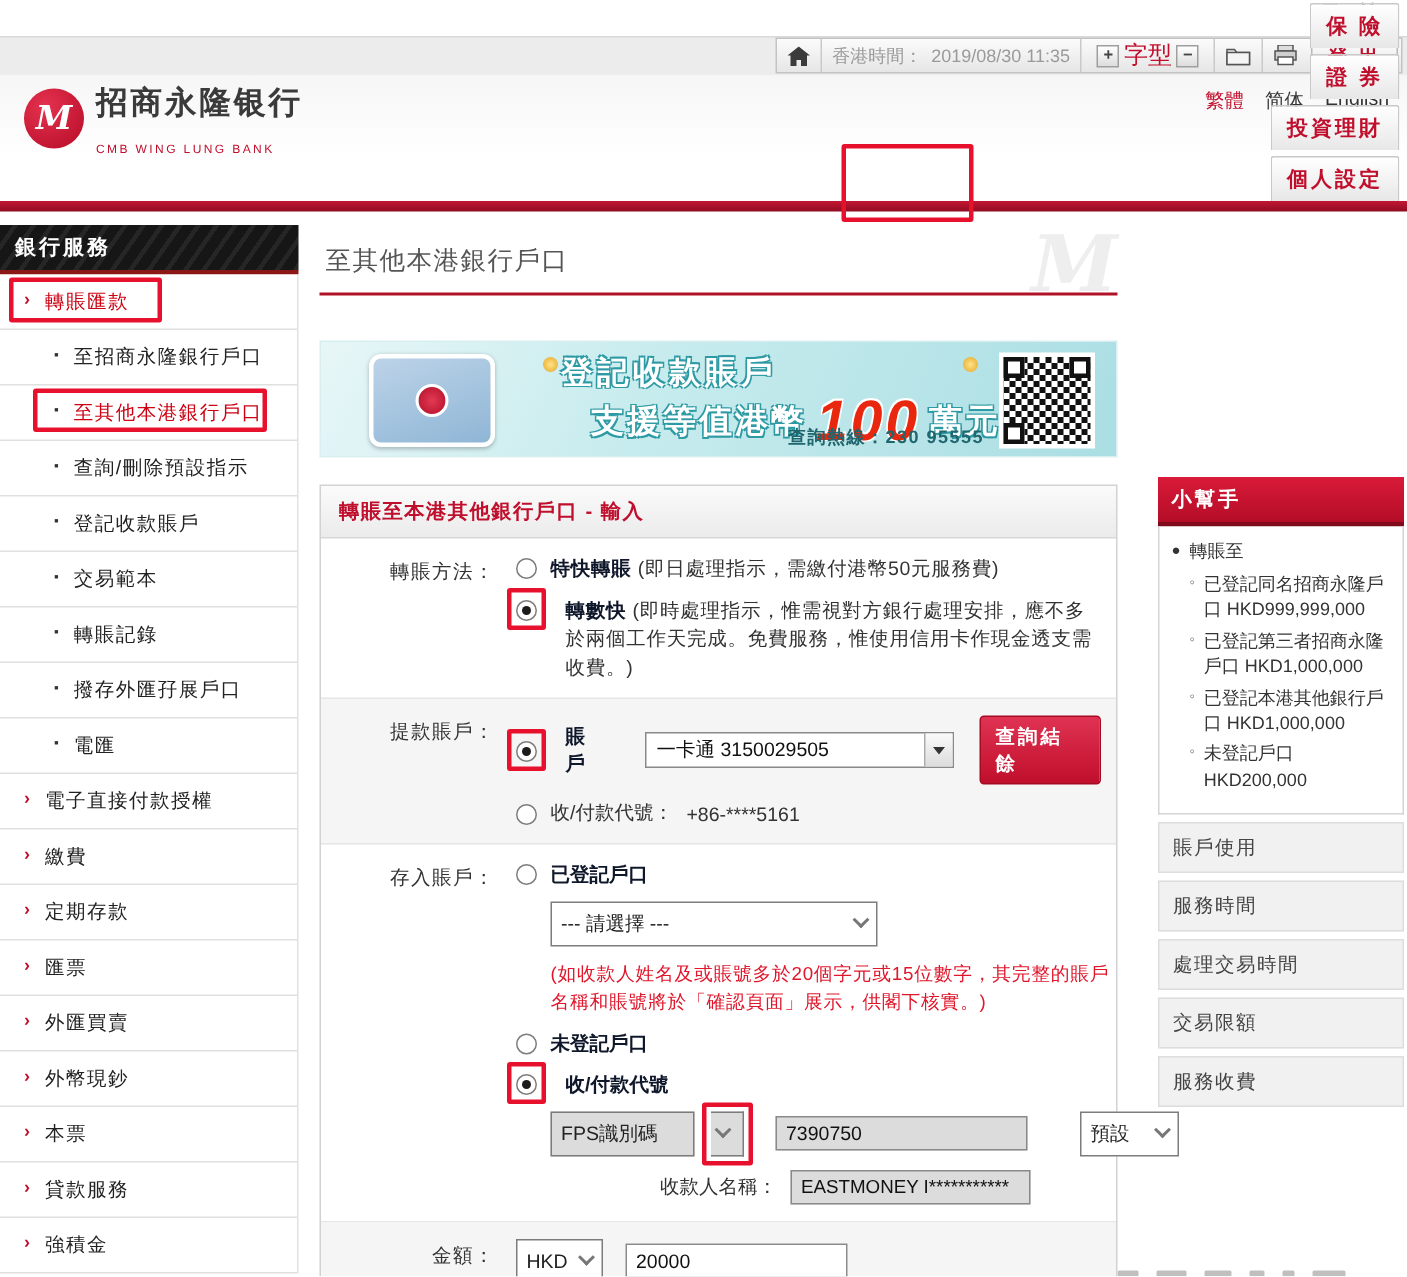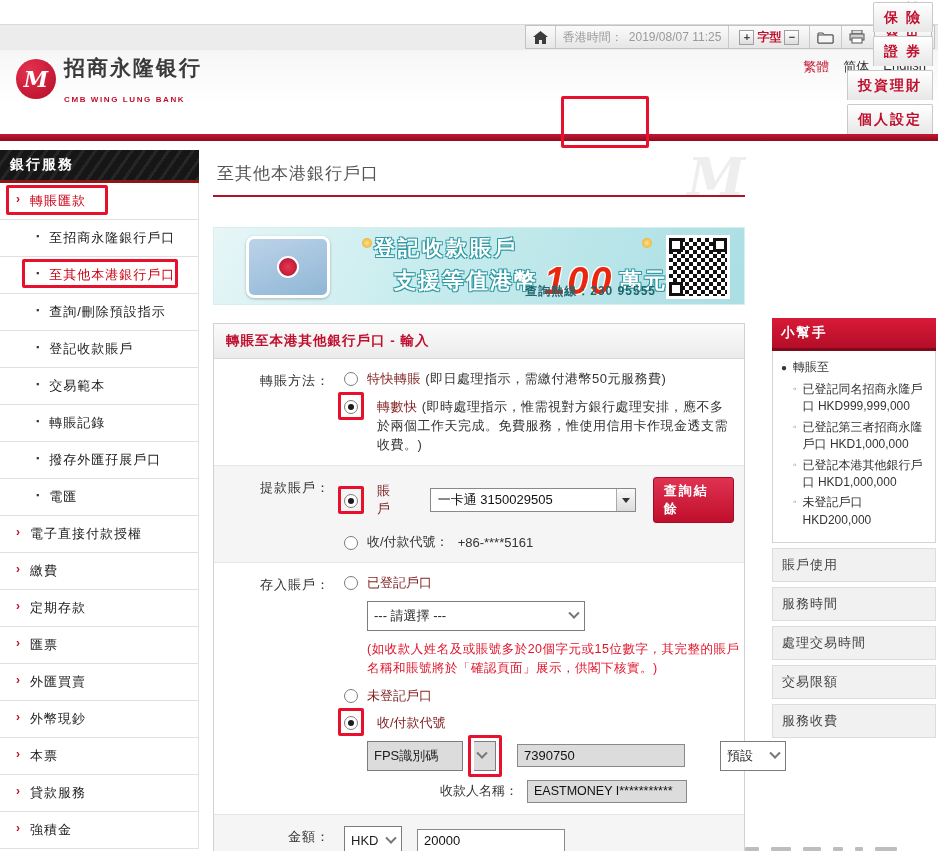--- a/index.html
+++ b/index.html
@@ -12,30 +12,30 @@
   .win-controls { position:absolute; top:-3px; right:6px; color:#888; font-size:15px; letter-spacing:14px; }
 
   
   .toolbar-band { position:absolute; top:24px; left:0; width:938px; height:26px; background:#ececec; border-top:1px solid #d9d9d9; }
   .toolbar { position:absolute; top:25px; right:3px; height:24px; display:flex; align-items:stretch; border:1px solid #c3c3c3; background:linear-gradient(#fbfbfb,#e6e6e6); }
   .tb-seg { display:flex; align-items:center; padding:0 7px; border-left:1px solid #c9c9c9; }
   .tb-seg:first-child { border-left:none; }
   .tb-time { color:#9a9a9a; font-size:12px; white-space:nowrap; }
   .tb-time .t-val { margin-left:6px; }
   .fbtn { display:inline-flex; align-items:center; justify-content:center; width:15px; height:15px; border:1px solid #9f9f9f; background:linear-gradient(#fff,#ddd); font-weight:bold; font-size:11px; color:#444; margin:0 3px; }
-  .font-word { color:#c00f2d; font-size:12px; font-weight:bold; }
+  .font-word { color:#c00f2d; font-size:16px; font-weight:normal; }
   .logout { color:#c00f2d; font-weight:bold; font-size:13px; letter-spacing:2px; padding:0 10px; border:1px solid #b9b9b9; background:linear-gradient(#fdfdfd,#e3e3e3); margin:2px; display:flex; align-items:center; }
   .tb-ico svg { display:block; }
 
   
   .site-header { position:absolute; top:50px; left:0; width:938px; height:56px; background:linear-gradient(#f6f6f6,#ffffff); }
   .logo { position:absolute; left:16px; top:4px; display:flex; align-items:center; gap:8px; }
   .logo-mark { width:40px; height:40px; border-radius:50%; background:radial-gradient(circle at 35% 30%,#e4324f,#b50b26); color:#fff; display:flex; align-items:center; justify-content:center; font-weight:bold; font-size:22px; font-style:italic; font-family:"DejaVu Serif","Liberation Serif",serif; }
   .logo-cn { font-size:21px; font-weight:bold; color:#3a3a3a; font-family:"DejaVu Serif","Liberation Serif",serif; letter-spacing:2px; }
-  .logo-en { font-size:8px; color:#c00f2d; font-weight:bold; letter-spacing:1.6px; margin-top:13px; }
+  .logo-en { font-size:8px; color:#c00f2d; font-weight:normal; letter-spacing:1.6px; margin-top:13px; }
   .langs { position:absolute; right:12px; top:8px; display:flex; gap:14px; font-size:13px; }
   .langs .lang { color:#333; cursor:pointer; }
   .langs .lang.active { color:#c00f2d; }
 
   
   .nav-row { position:absolute; top:104px; left:0; width:938px; height:30px; }
   .tabs { position:absolute; right:5px; bottom:0; display:flex; gap:4px; align-items:flex-end;flex-direction:column; }
   .tab { padding:6px 10px 5px; background:linear-gradient(#ffffff,#e7e7e7); border:1px solid #c9c9c9; border-bottom:none; color:#c00f2d; font-weight:bold; font-size:14px; letter-spacing:2px; border-radius:2px 2px 0 0; white-space:nowrap; cursor:pointer; }
   .tab.active { background:linear-gradient(#d81837,#a80c25); color:#fff; border-color:#8f0c20; }
   .red-line { position:absolute; top:134px; left:0; width:938px; height:7px; background:linear-gradient(#c41733,#8f0c20); }
@@ -80,21 +80,21 @@
   .form-head { background:linear-gradient(#fbfbfb,#ebebeb); border-bottom:1px solid #d8d8d8; color:#c00f2d; font-weight:bold; font-size:13.5px; padding:8px 12px; letter-spacing:1px; }
   .f-row { display:flex; padding:11px 10px 11px 0; border-bottom:1px solid #e6e6e6; }
   .f-row.alt { background:#f5f5f5; }
   .f-row:last-child { border-bottom:none; }
   .f-label { flex:0 0 130px; text-align:right; padding-right:14px; padding-top:2px; color:#333; letter-spacing:1px; white-space:nowrap; }
   .f-ctrl { flex:1; }
   .opt-line { display:flex; align-items:flex-start; gap:9px; margin-bottom:9px; }
   .opt-line:last-child { margin-bottom:0; }
   .radio { flex:0 0 14px; width:14px; height:14px; border:1px solid #7d7d7d; border-radius:50%; background:#fff; margin-top:2px; position:relative; cursor:pointer; }
   .radio.checked::after { content:""; position:absolute; left:3px; top:3px; width:6px; height:6px; border-radius:50%; background:#1c1c1c; }
-  .opt-name { font-weight:normal; color:#7f1d1d; }
+  .opt-name { font-weight:bold; color:#0f172a; }
   .opt-desc { color:#333; }
   .opt-text { line-height:1.45; max-width:385px; letter-spacing:.5px; }
 
   .combo { display:inline-flex; align-items:stretch; border:1px solid #898989; background:#fff; height:24px; vertical-align:middle; cursor:pointer; }
   .combo .c-text { display:flex; align-items:center; padding:0 7px; font-size:13px; color:#111; }
   .combo .c-btn { width:19px; border-left:1px solid #aaa; background:linear-gradient(#fafafa,#dcdcdc); display:flex; align-items:center; justify-content:center; }
   .combo .c-btn::after { content:""; border:4px solid transparent; border-top:5px solid #333; margin-top:4px; }
 
   .fselect { display:inline-flex; align-items:center; justify-content:space-between; border:1px solid #7c7c7c; background:#fff; height:30px; padding:0 6px; vertical-align:middle; cursor:pointer; color:#222; }
   .fselect .chev { width:8px; height:8px; border-right:2px solid #777; border-bottom:2px solid #777; transform:rotate(45deg) translate(-2px,-2px); margin-left:8px; }
@@ -134,21 +134,21 @@
 
   <div class="toolbar-band"></div>
   <div class="toolbar">
     <div class="tb-seg tb-ico">
       <svg width="15" height="13" viewBox="0 0 15 13">
           <path d="M7.5 0L0 6h2v7h4V9h3v4h4V6h2z" fill="#3b3b3b"></path>
         </svg>
     </div>
     <div class="tb-seg tb-time">
       <span>香港時間：</span>
-      <span class="t-val">2019/08/07 11:25</span>
+      <span class="t-val">2019/08/30 11:35</span>
     </div>
     <div class="tb-seg">
       <span class="fbtn">+</span>
       <span class="font-word">字型</span>
       <span class="fbtn">−</span>
     </div>
     <div class="tb-seg tb-ico">
       <svg width="17" height="13" viewBox="0 0 17 13">
           <path d="M1 2h5l1.5 2H16v8H1z" fill="#e8e8e8" stroke="#555"></path>
           <path d="M1 4h15v8H1z" fill="#f5f5f5" stroke="#555"></path>

